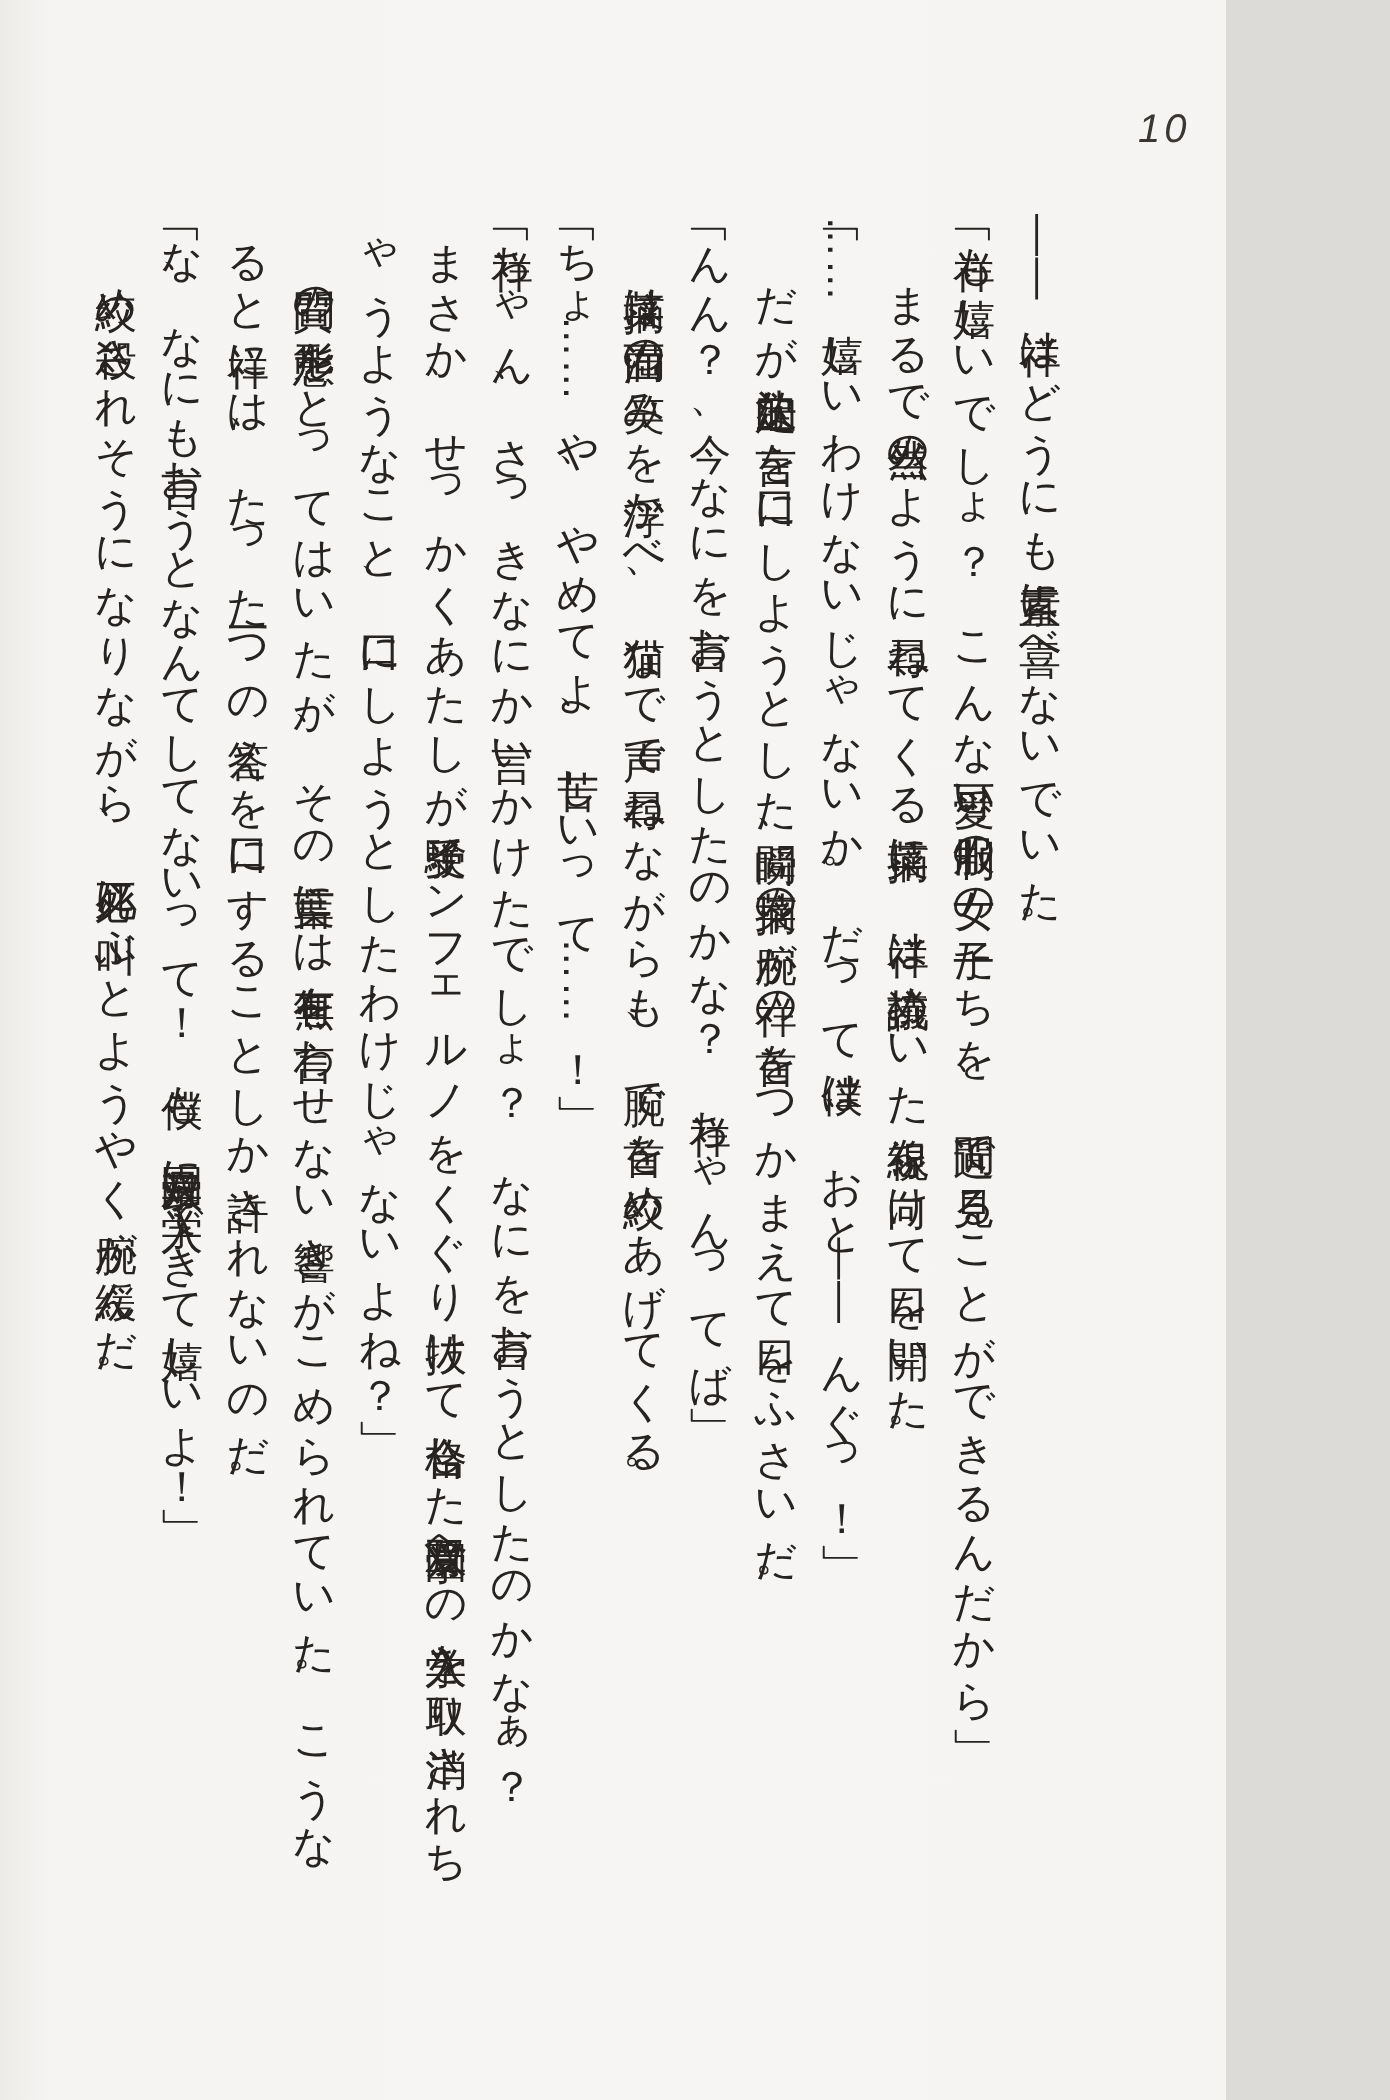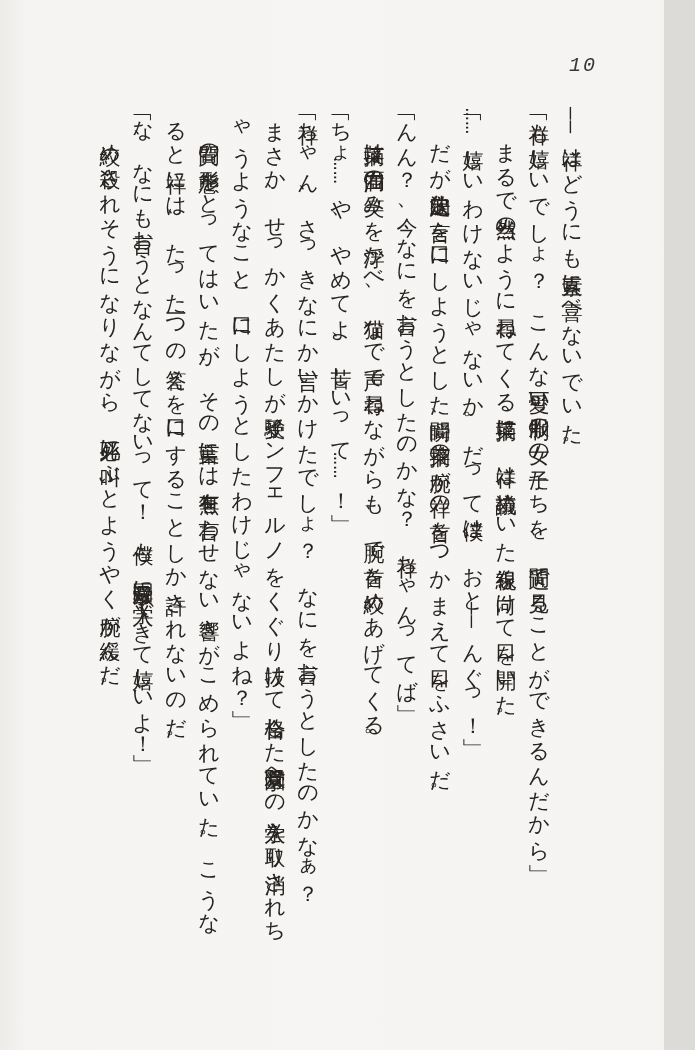--- a/index.html
+++ b/index.html
@@ -2,26 +2,27 @@
 <html><head>
 <meta charset="utf-8">
 <style>
   html, body {
     margin: 0;
     padding: 0;
     background: #dddbd8;
   }
   .page {
     position: relative;
-    width: 664px;
+    width: 569px;
     height: 1050px;
     overflow: hidden;
     background: linear-gradient(90deg, #ecebe8 0px, #f5f4f2 25px, #f6f5f3 320px, #f5f4f2 655px, #efeeec 695px);
-    font-family: Liberation Mono, monospace;
+    font-family: Liberation Sans, sans-serif;
     color: #262320;
+    padding-left: 44px;
   }
   .page-number {
     position: absolute;
     top: 54px;
     left: 569px;
     font-size: 20px;
     font-style: italic;
     letter-spacing: 2px;
     color: #3a3733;
   }

